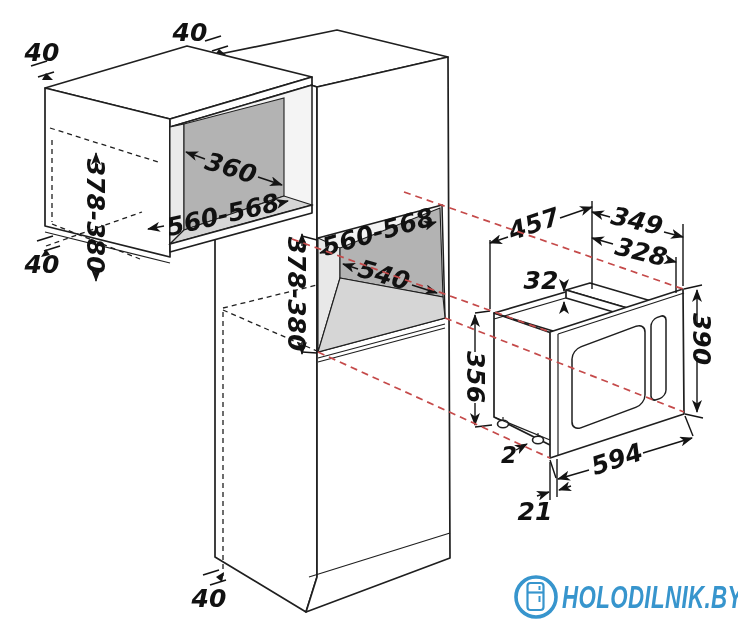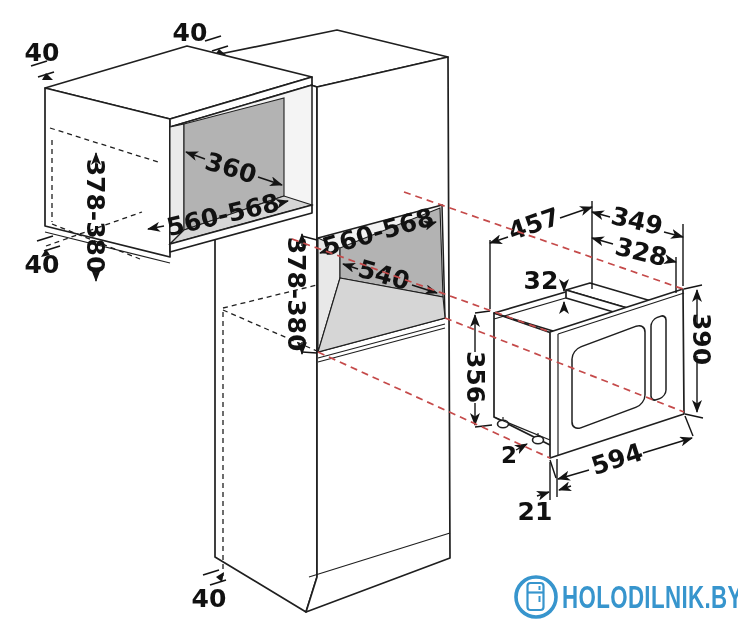--- a/index.html
+++ b/index.html
@@ -1,17 +1,17 @@
 <!DOCTYPE html>
 <html><head>
 <meta charset="utf-8">
 <style>
   html,body{margin:0;padding:0;background:#fff;}
   .stage{position:relative;width:738px;height:640px;background:#fff;overflow:hidden;
-         font-family:"DejaVu Sans",sans-serif;}
+         font-family:"DejaVu Sans",sans-serif;font-style:italic;}
   svg{position:absolute;left:0;top:0;}
   .outline{fill:#ffffff;stroke:#1f1f1f;stroke-width:1.7;stroke-linejoin:round;}
   .thin{fill:none;stroke:#1f1f1f;stroke-width:1.2;}
   .hid{fill:none;stroke:#1f1f1f;stroke-width:1.3;stroke-dasharray:5 4;}
   .dim{fill:none;stroke:#141414;stroke-width:1.4;}
   .tick{stroke:#141414;stroke-width:1.8;}
   text.lbl{font-weight:bold;fill:#111;font-size:25px;}
   text.small{font-size:23px;}
   .red{fill:none;stroke:#c54a4a;stroke-width:1.7;stroke-dasharray:7 5;}
 </style>

